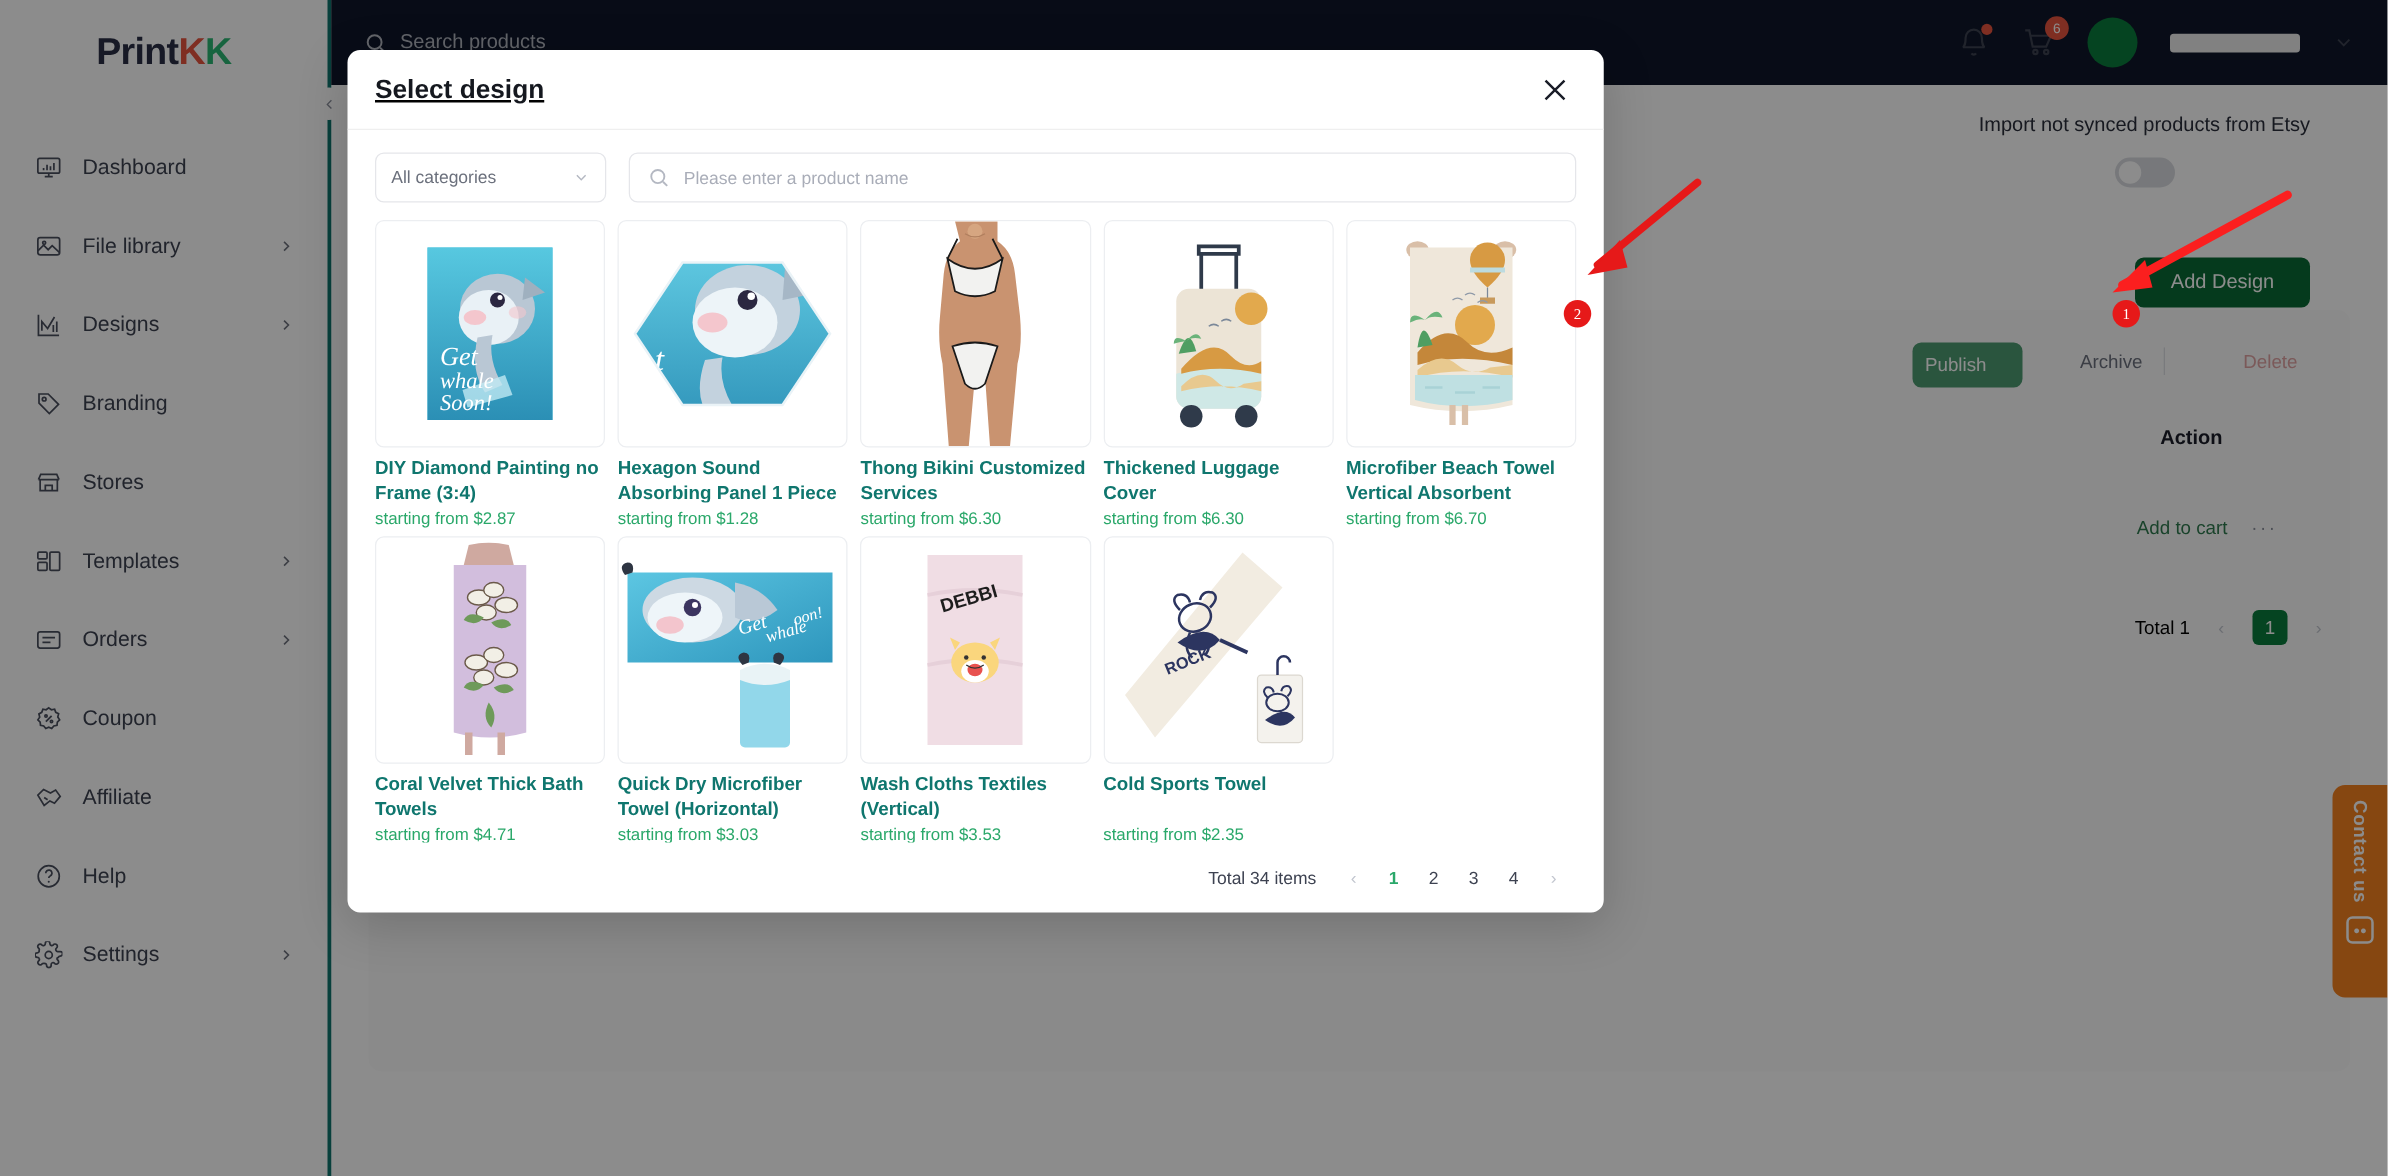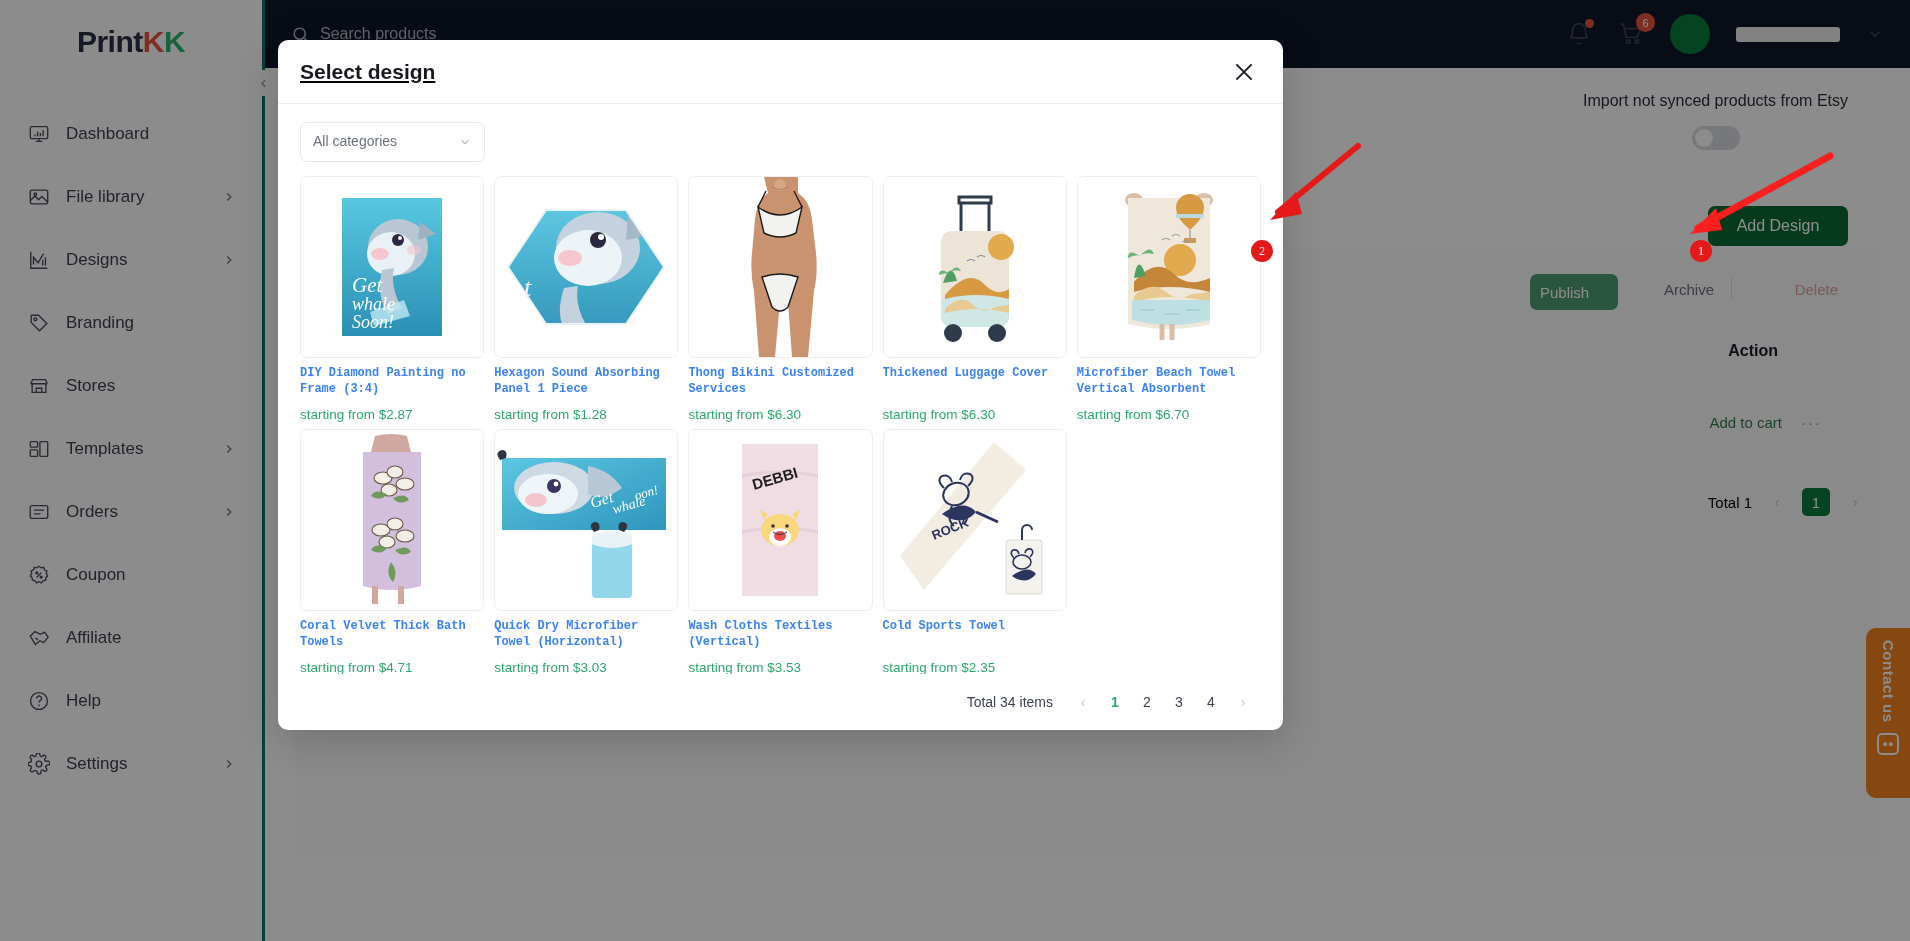--- a/index.html
+++ b/index.html
@@ -167,22 +167,22 @@
     display:grid; grid-template-columns:repeat(5,1fr); gap:7px 10px;
   }
   .card { cursor:pointer; }
   .thumb {
     width:100%; height:182px; border:1px solid #eceef1; border-radius:7px;
     background:#fff; display:flex; align-items:center; justify-content:center;
     overflow:hidden; position:relative;
   }
   .thumb svg { display:block; }
   .p-name {
-    margin-top:7px; font-size:12px; font-weight:700; color:#3b82f6;
-    line-height:1.35; height:37px; overflow:hidden;font-family:Liberation Mono, monospace;
+    margin-top:7px; font-size:15px; font-weight:700; color:#0f766e;
+    line-height:1.35; height:37px; overflow:hidden;
   }
   .p-price { margin-top:5px; font-size:13.5px; color:#2aa86a; }
 
   .modal-foot {
     height:56px; display:flex; align-items:center; justify-content:flex-end;
     padding:0 26px; gap:4px; flex:0 0 56px;
   }
   .foot-total { font-size:14px; color:#3d4251; margin-right:12px; }
   .pg {
     min-width:28px; height:28px; display:flex; align-items:center; justify-content:center;
@@ -437,20 +437,27 @@
   </div>
 
   <div class="filters">
     <div class="cat-select">
       <span>All categories</span>
       <span class="dn">
         <svg viewBox="0 0 24 24" fill="none" stroke="currentColor" stroke-width="2">
             <path d="M6 9l6 6 6-6"></path>
           </svg>
       </span>
+    </div>
+    <div class="prod-search">
+      <svg viewBox="0 0 24 24" fill="none" stroke="currentColor" stroke-width="2">
+          <circle cx="11" cy="11" r="7"></circle>
+          <path d="M16.5 16.5L21 21"></path>
+        </svg>
+      <input type="text" placeholder="Please enter a product name" style="">
     </div>
   </div>
 
   <div class="grid-area">
     <div class="grid">
 
       <div class="card">
         <div class="thumb">
           <svg width="112" height="150" viewBox="0 0 112 150">
             <rect width="112" height="150" fill="#fff"></rect>

